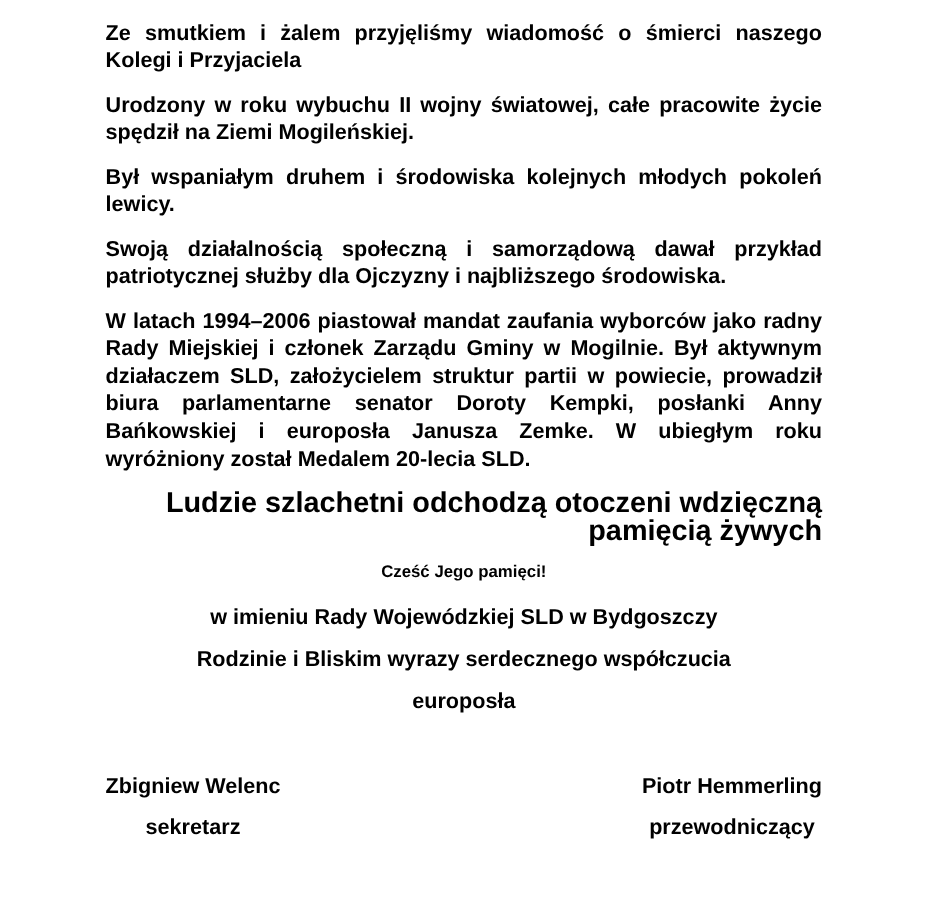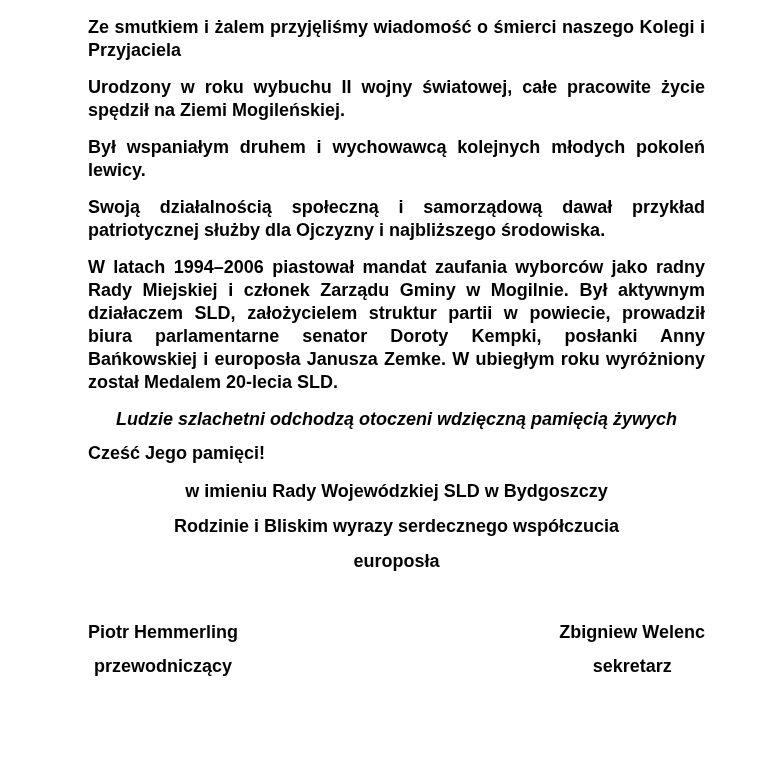--- a/index.html
+++ b/index.html
@@ -12,48 +12,47 @@
     height: 762px;
     overflow: hidden;
     font-family: "Liberation Sans", sans-serif;
     font-weight: bold;
     color: #000000;
   }
   .page {
     box-sizing: border-box;
     width: 780px;
     height: 762px;
-    padding: 16px 75px 0 88px;
+    padding: 16px 95px 0 88px;
     background: #ffffff;
   }
   .intro,
   .para {
     font-size: 18px;
     line-height: 23px;
     margin: 0 0 14px 0;
     text-align: justify;
   }
   .title {
     font-size: 24px;
     line-height: 28px;
     margin: 12px 0 18px 0;
     text-align: center;
     font-weight: bold;
   }
   .motto {
-    font-size: 18px;
+    font-size: 24px;
     line-height: 23px;
-    font-style: italic;
-    text-align: center;
+    text-align: right;
     margin: 0 0 11px 0;
   }
   .tribute {
-    font-size: 18px;
+    font-size: 14px;
     line-height: 23px;
-    text-align: left;
+    text-align: center;
     margin: 0 0 15px 0;
   }
   .condolence {
     font-size: 18px;
     line-height: 23px;
     text-align: center;
     margin: 0 0 12px 0;
   }
   .signatures {
     display: flex;
@@ -77,40 +76,40 @@
 </head>
 <body>
 
 <div class="page">
 
   <p class="intro">Ze smutkiem i żalem przyjęliśmy wiadomość o śmierci naszego Kolegi i Przyjaciela</p>
 
 
   <p class="para">Urodzony w roku wybuchu II wojny światowej, całe pracowite życie spędził na Ziemi Mogileńskiej.</p>
 
-  <p class="para">Był wspaniałym druhem i wychowawcą kolejnych młodych pokoleń lewicy.</p>
+  <p class="para">Był wspaniałym druhem i środowiska kolejnych młodych pokoleń lewicy.</p>
 
   <p class="para">Swoją działalnością społeczną i samorządową dawał przykład patriotycznej służby dla Ojczyzny i najbliższego środowiska.</p>
 
   <p class="para">W latach 1994–2006 piastował mandat zaufania wyborców jako radny Rady Miejskiej i członek Zarządu Gminy w Mogilnie. Był aktywnym działaczem SLD, założycielem struktur partii w powiecie, prowadził biura parlamentarne senator Doroty Kempki, posłanki Anny Bańkowskiej i europosła Janusza Zemke. W ubiegłym roku wyróżniony został Medalem 20-lecia SLD.</p>
 
   <p class="motto">Ludzie szlachetni odchodzą otoczeni wdzięczną pamięcią żywych</p>
 
   <p class="tribute">Cześć Jego pamięci!</p>
 
   <p class="condolence">w imieniu Rady Wojewódzkiej SLD w Bydgoszczy</p>
 
   <p class="condolence">Rodzinie i Bliskim wyrazy serdecznego współczucia</p>
 
   <p class="condolence">europosła</p>
 
   <div class="signatures">
     <div class="signature">
+      <p class="sig-name">Zbigniew Welenc</p>
+      <p class="sig-role">sekretarz</p>
+    </div>
+    <div class="signature">
       <p class="sig-name">Piotr Hemmerling</p>
       <p class="sig-role">przewodniczący</p>
-    </div>
-    <div class="signature">
-      <p class="sig-name">Zbigniew Welenc</p>
-      <p class="sig-role">sekretarz</p>
     </div>
   </div>
 
 </div>
 
 </body></html>

